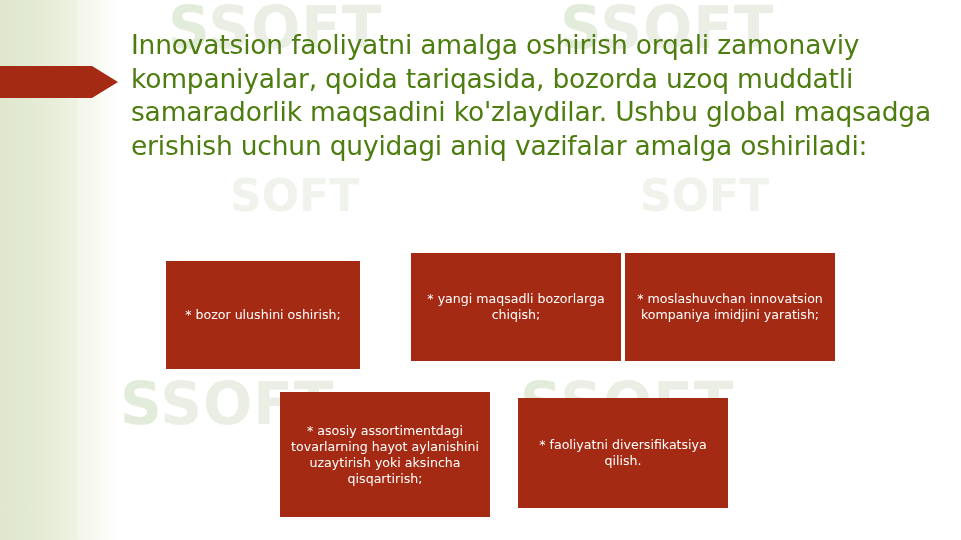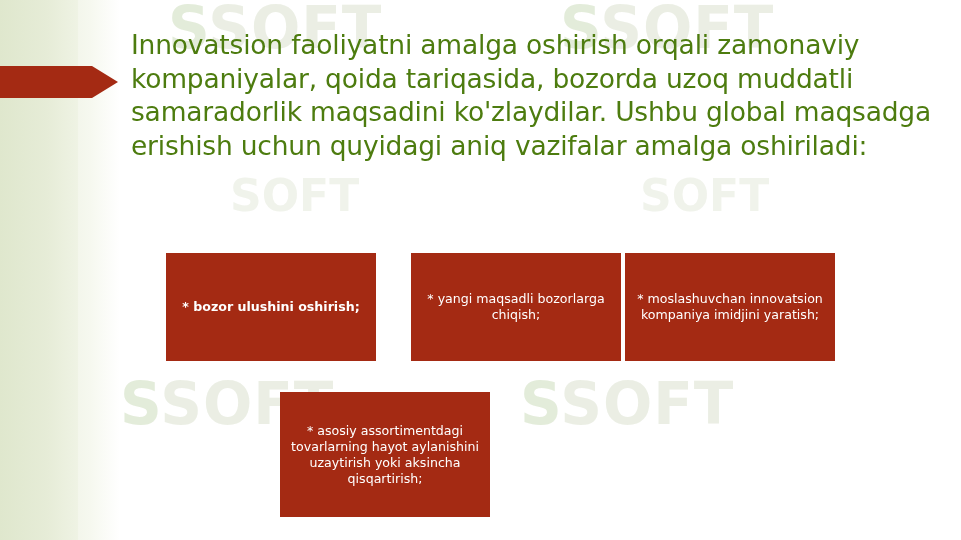--- a/index.html
+++ b/index.html
@@ -127,21 +127,21 @@
     display: flex;
     align-items: center;
     justify-content: center;
     padding: 4px 8px;
     box-sizing: border-box;
   }
   .box span {
     display: block;
     width: 100%;
   }
-  .b1 { left: 166px; top: 253px; width: 210px; height: 108px; font-weight: bold; }
+  .b1 { left: 166px; top: 261px; width: 194px; height: 108px; }
   .b2 { left: 411px; top: 253px; width: 210px; height: 108px; }
   .b3 { left: 625px; top: 253px; width: 210px; height: 108px; }
   .b4 { left: 280px; top: 392px; width: 210px; height: 125px; justify-content: flex-end; }
   .b5 { left: 518px; top: 398px; width: 210px; height: 110px; }
 </style>
 </head>
 <body>
 
 <div class="slide">
 
@@ -172,14 +172,17 @@
   </div>
   <div class="box b2">
     <span>* yangi maqsadli bozorlarga chiqish;</span>
   </div>
   <div class="box b3">
     <span>* moslashuvchan innovatsion kompaniya imidjini yaratish;</span>
   </div>
   <div class="box b4">
     <span>* asosiy assortimentdagi tovarlarning hayot aylanishini uzaytirish yoki aksincha qisqartirish;</span>
   </div>
+  <div class="box b5">
+    <span>* faoliyatni diversifikatsiya qilish.</span>
+  </div>
 
 </div>
 
 </body></html>

